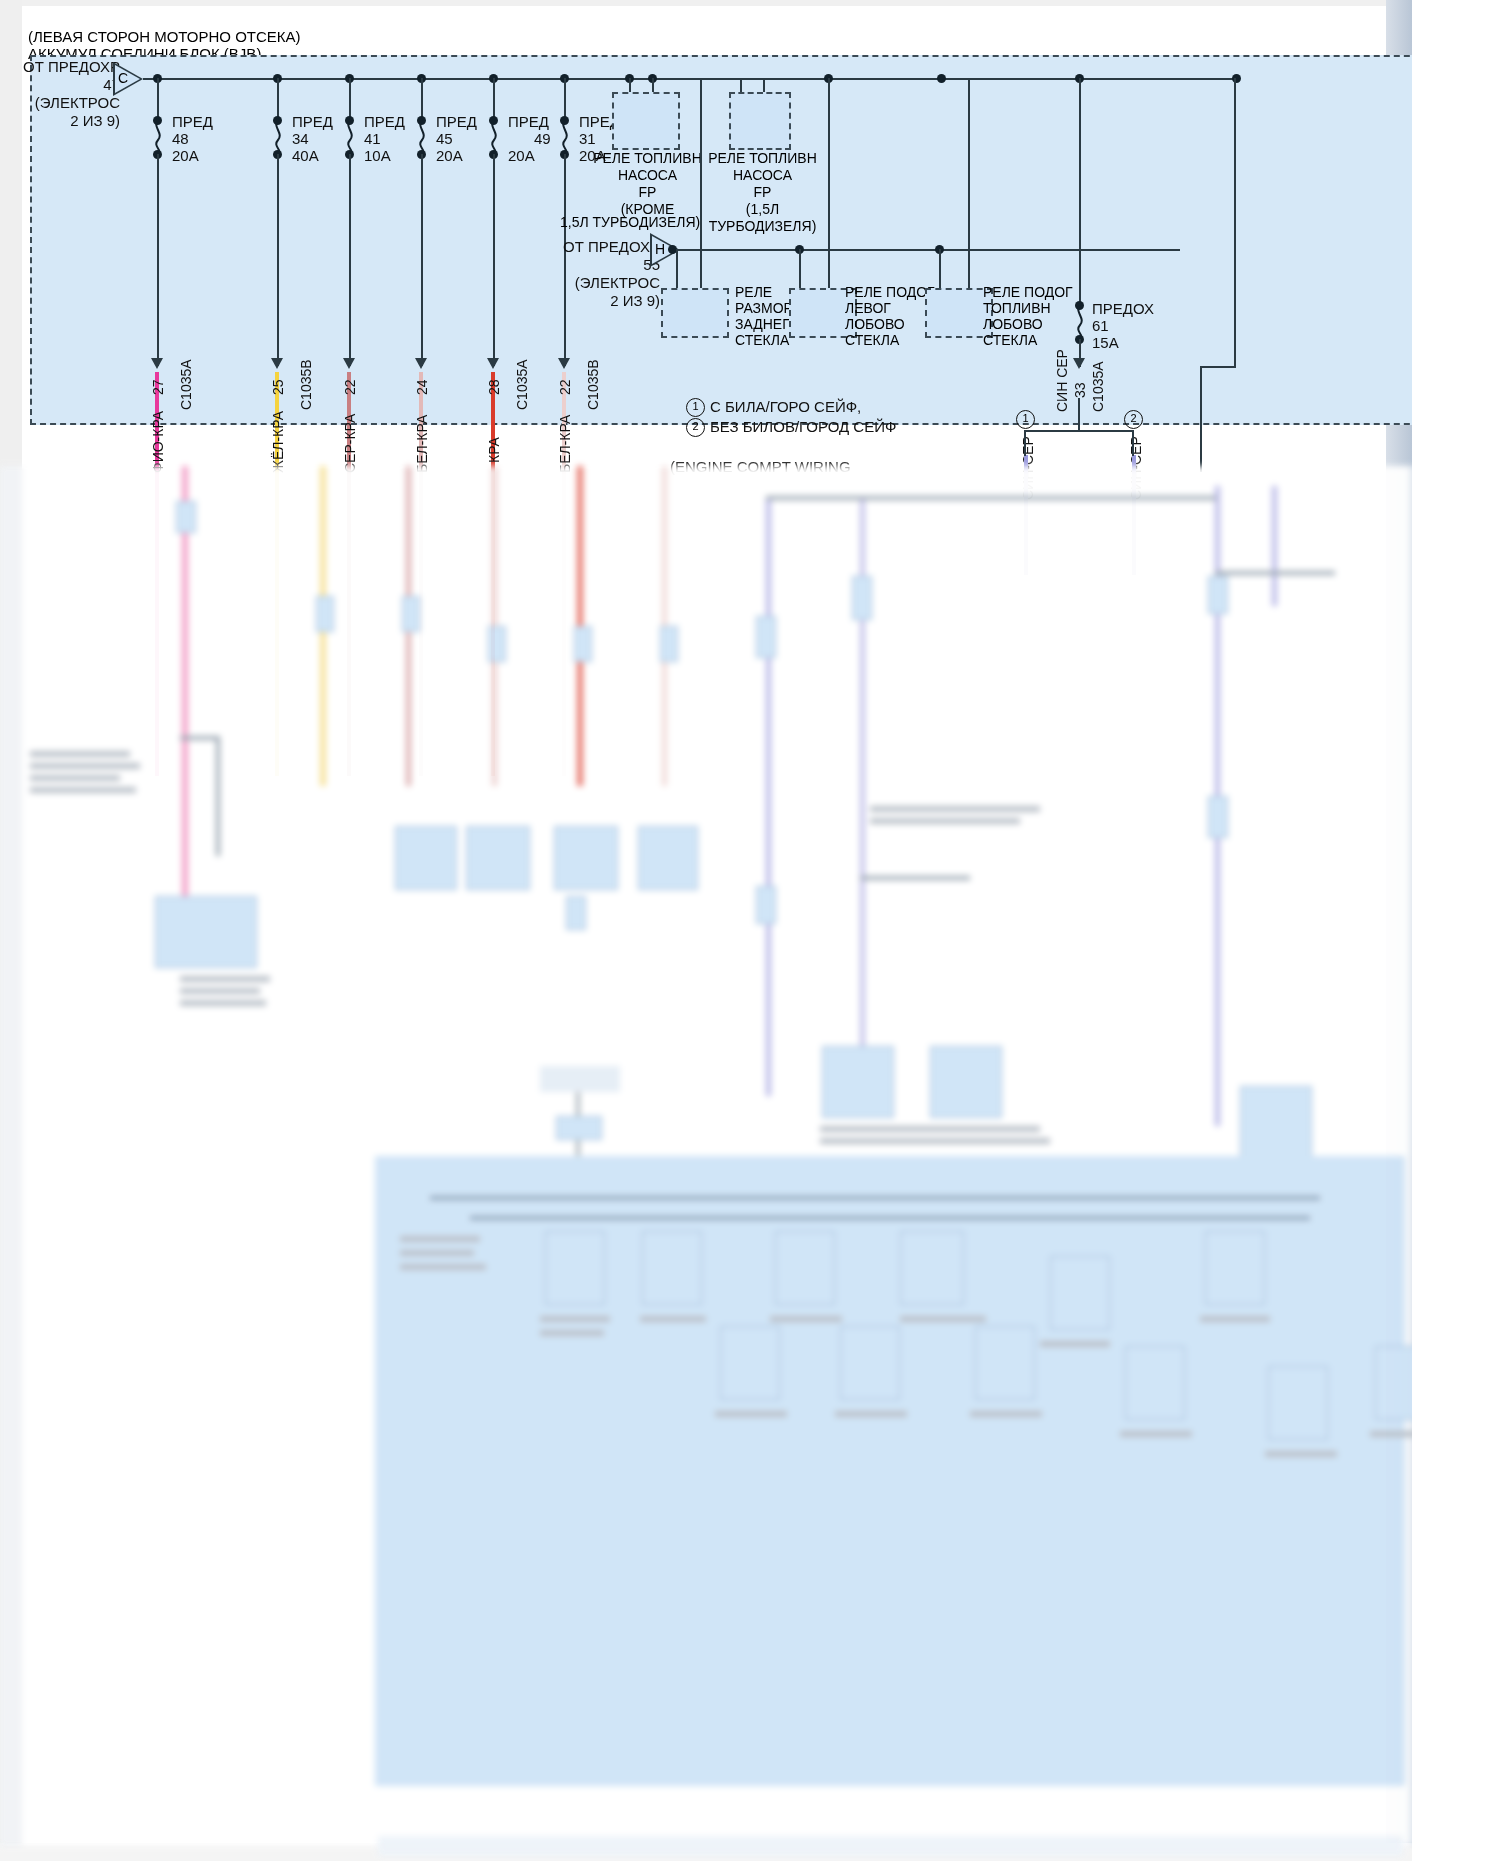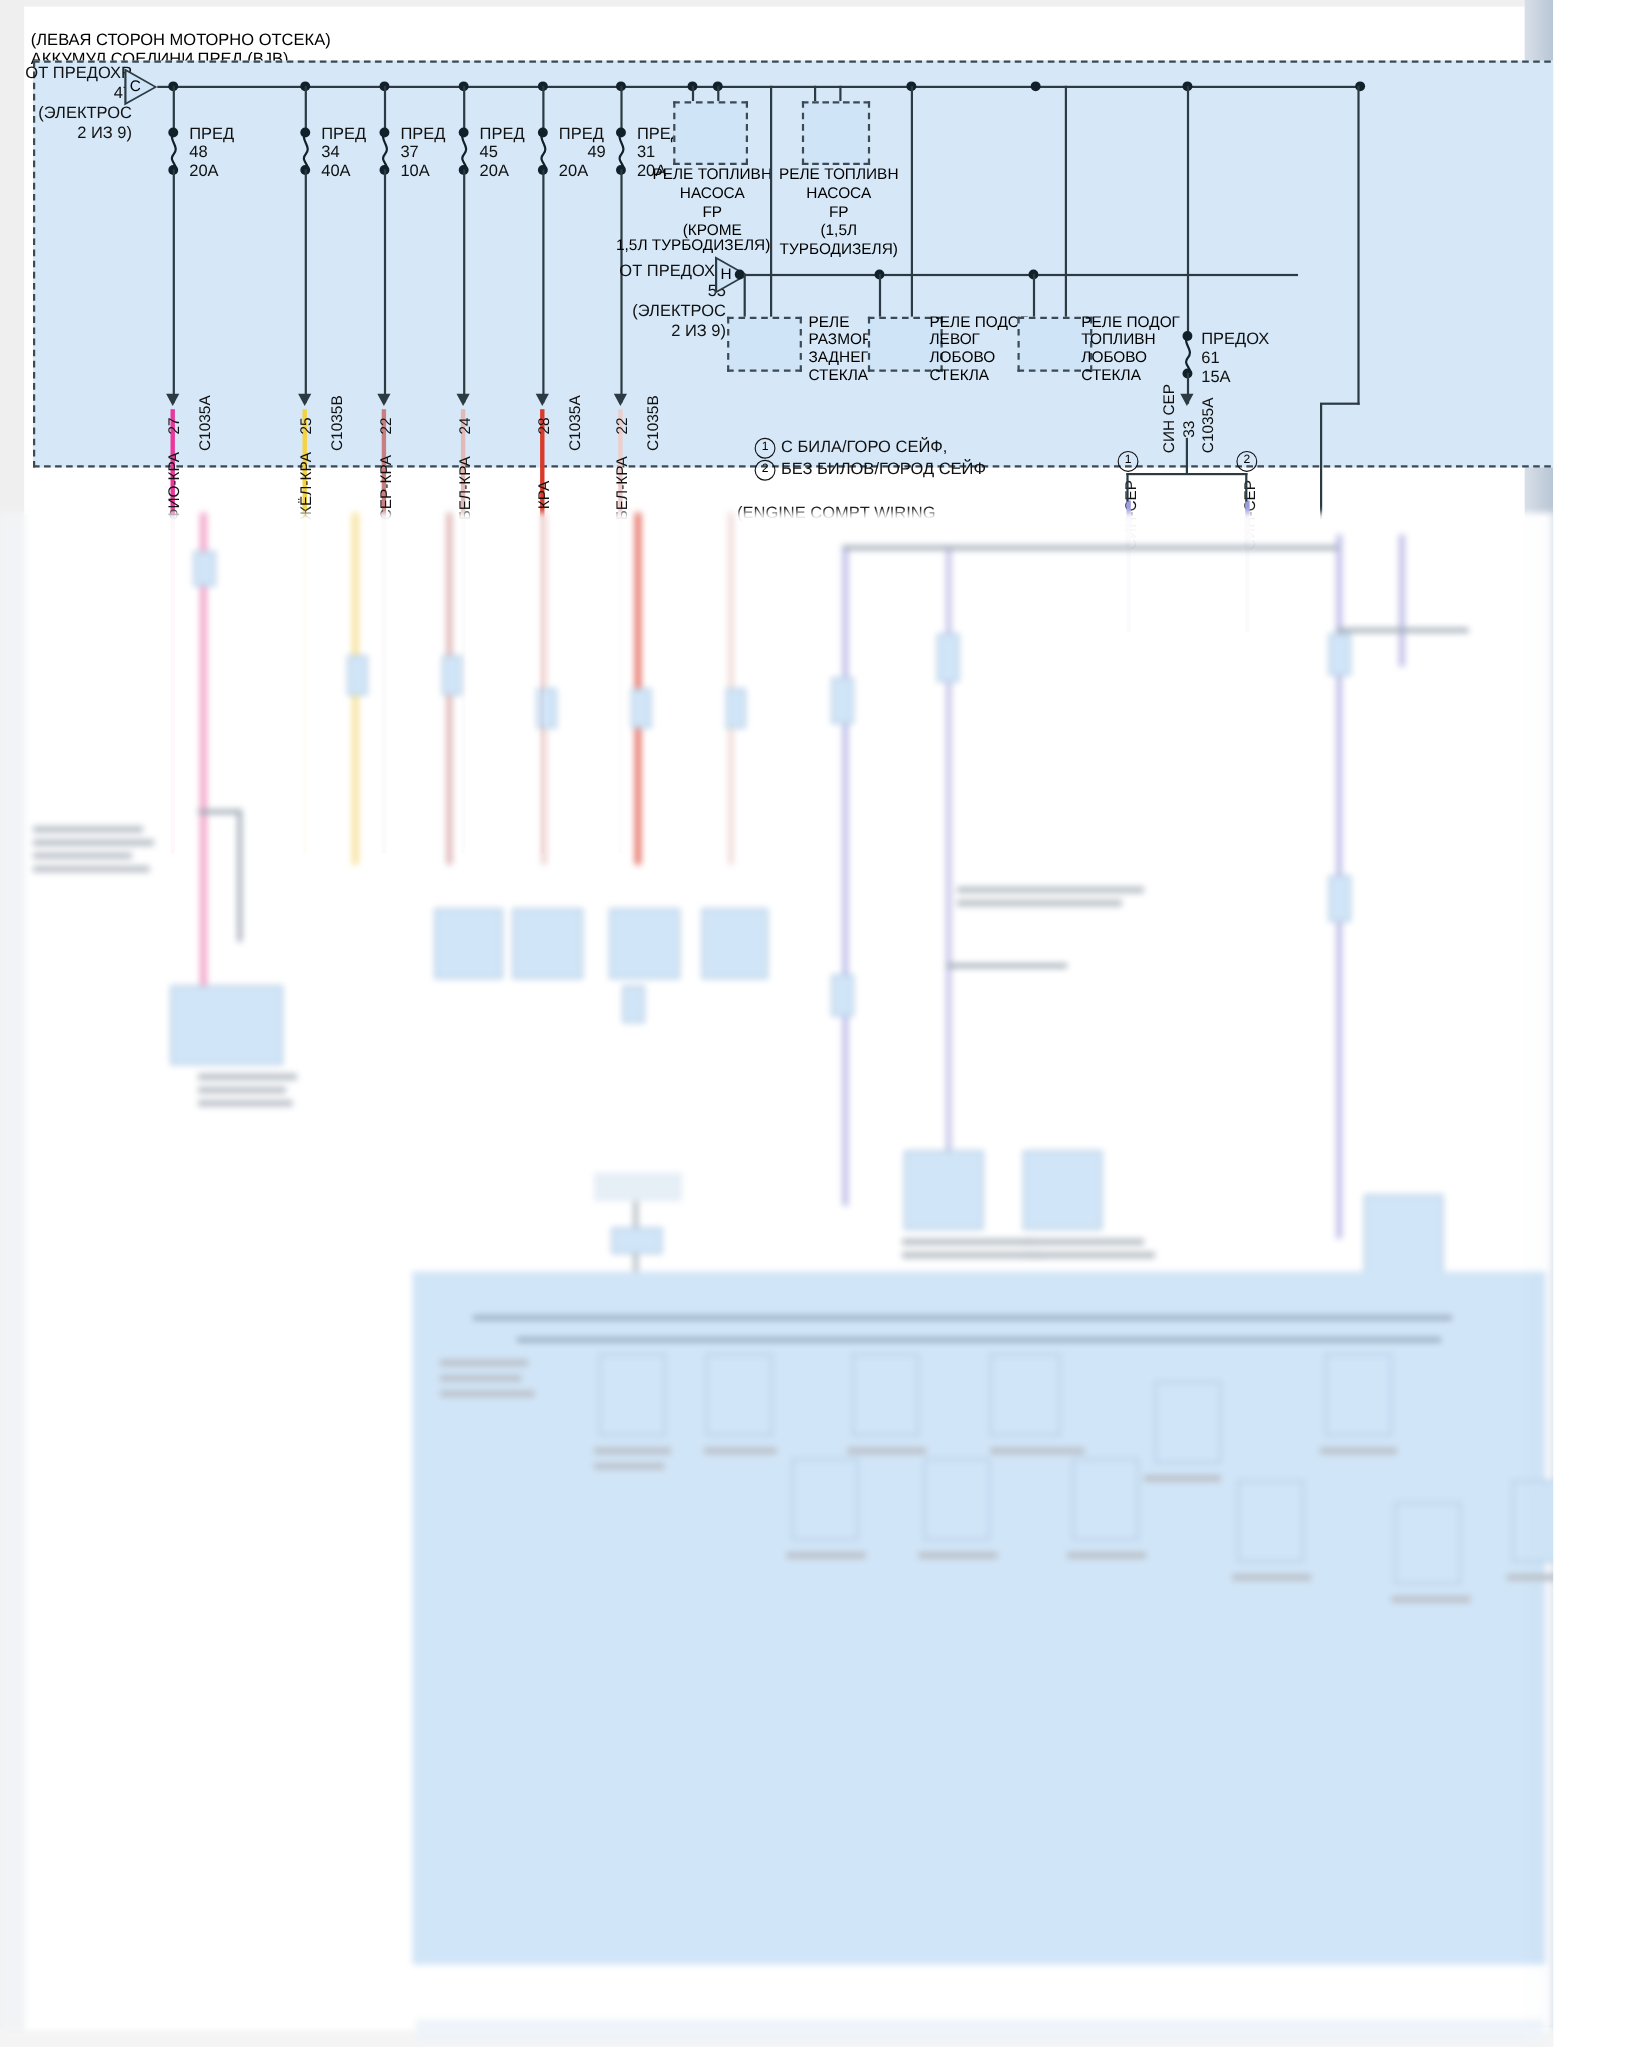--- a/index.html
+++ b/index.html
@@ -71,21 +71,21 @@
 <body>
 
 <div id="page">
 
   <div class="edge-t"></div>
   <div class="edge-l"></div>
   <div class="edge-r"></div>
   <div class="edge-b"></div>
 
   <div class="bjb-title" style="top:28px;">(ЛЕВАЯ СТОРОН МОТОРНО ОТСЕКА)</div>
-  <div class="bjb-title" style="top:45px;">АККУМУЛ СОЕДИНИ ПРЕД (BJB)</div>
+  <div class="bjb-title" style="top:45px;">АККУМУЛ СОЕДИНИ БЛОК (BJB)</div>
 
   <div id="bjb"></div>
 
   <div class="t r" style="left:-20px;top:58px;width:140px;">ОТ ПРЕДОХР</div>
   <div class="t r" style="left:-20px;top:76px;width:140px;">47</div>
   <div class="t r" style="left:-20px;top:94px;width:140px;">(ЭЛЕКТРОС</div>
   <div class="t r" style="left:-20px;top:112px;width:140px;">2 ИЗ 9)</div>
   <div class="tri-wrap" style="left:113px;top:62px;">
     <div class="tri"></div>
       <div class="tri-in"></div>
@@ -136,21 +136,21 @@
   <div class="vline" style="left:349px;top:78px;height:40px;"></div>
   <div class="dot" style="left:345px;top:116px;"></div>
   <div class="fuse" style="left:343px;top:120px;">
     <svg width="16" height="36" viewBox="0 0 16 36">
         <path d="M7 0 C1 7,13 13,7 20 C1 27,13 30,7 36" stroke="#12202a" stroke-width="2" fill="none"></path>
       </svg>
   </div>
   <div class="dot" style="left:345px;top:150px;"></div>
   <div class="vline" style="left:349px;top:154px;height:212px;"></div>
   <div class="t" style="left:364px;top:113px;">ПРЕД</div>
-  <div class="t" style="left:364px;top:130px;">37</div>
+  <div class="t" style="left:364px;top:130px;">41</div>
   <div class="t" style="left:364px;top:147px;">10A</div>
 
   <div class="vline" style="left:421px;top:78px;height:40px;"></div>
   <div class="dot" style="left:417px;top:116px;"></div>
   <div class="fuse" style="left:415px;top:120px;">
     <svg width="16" height="36" viewBox="0 0 16 36">
         <path d="M7 0 C1 7,13 13,7 20 C1 27,13 30,7 36" stroke="#12202a" stroke-width="2" fill="none"></path>
       </svg>
   </div>
   <div class="dot" style="left:417px;top:150px;"></div>

